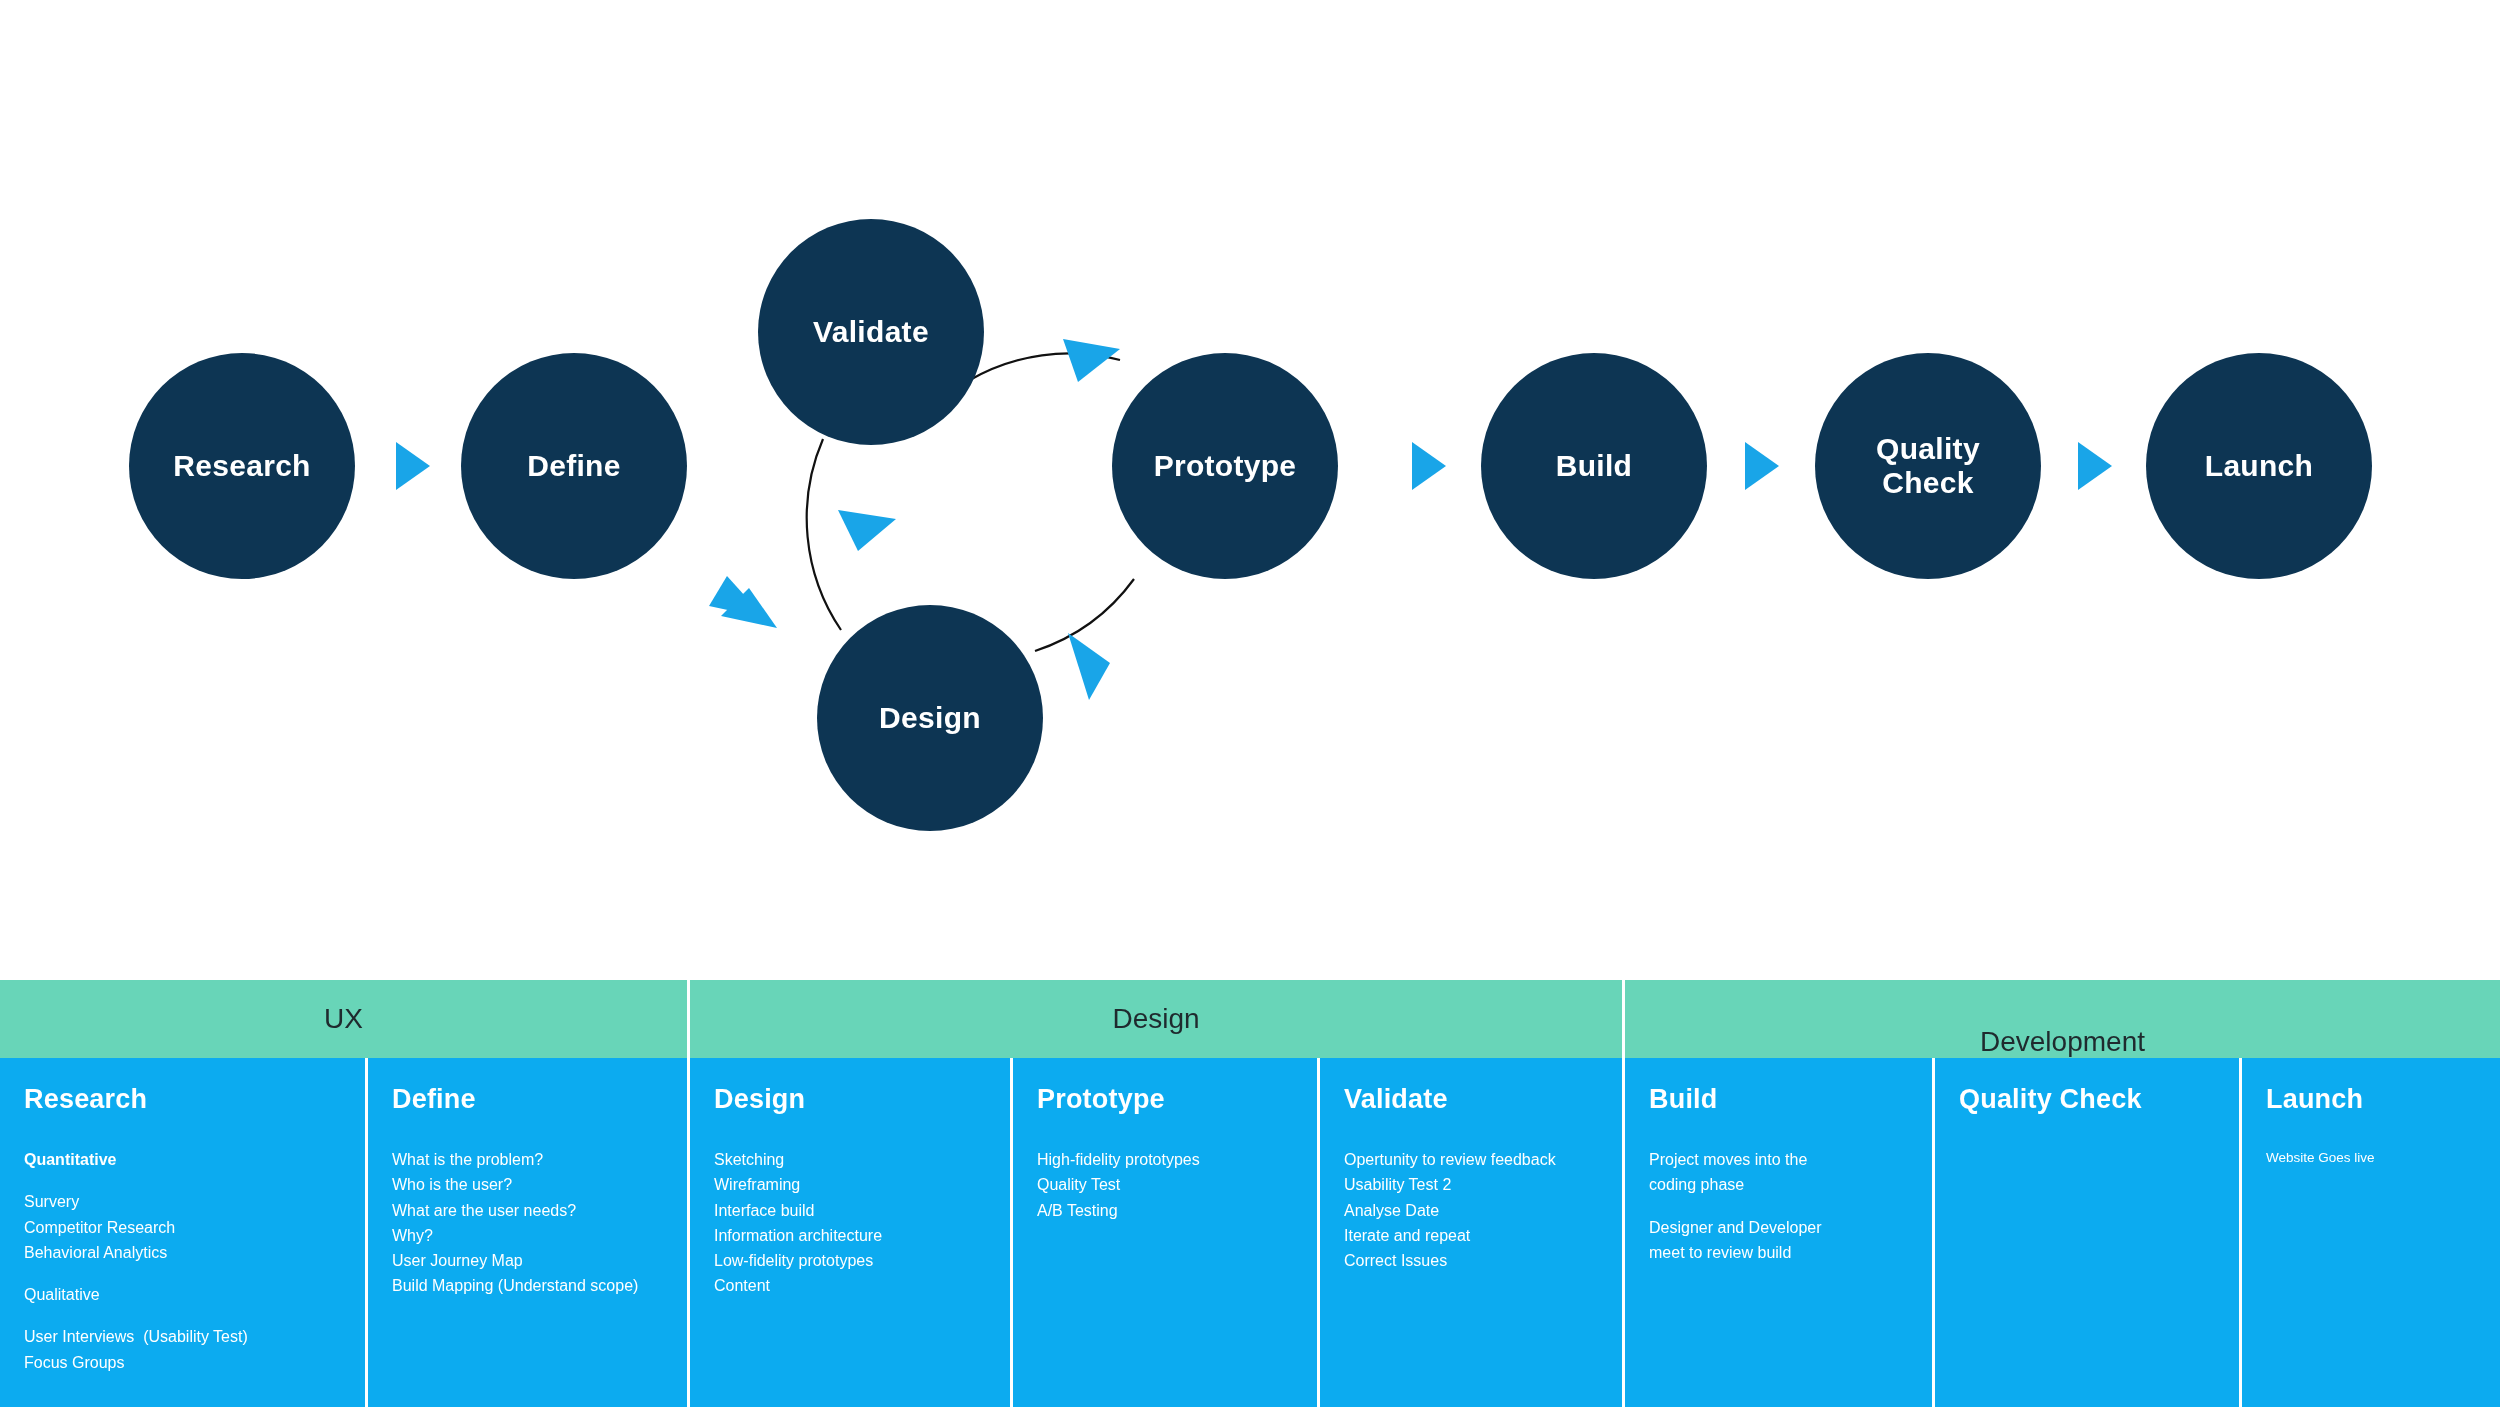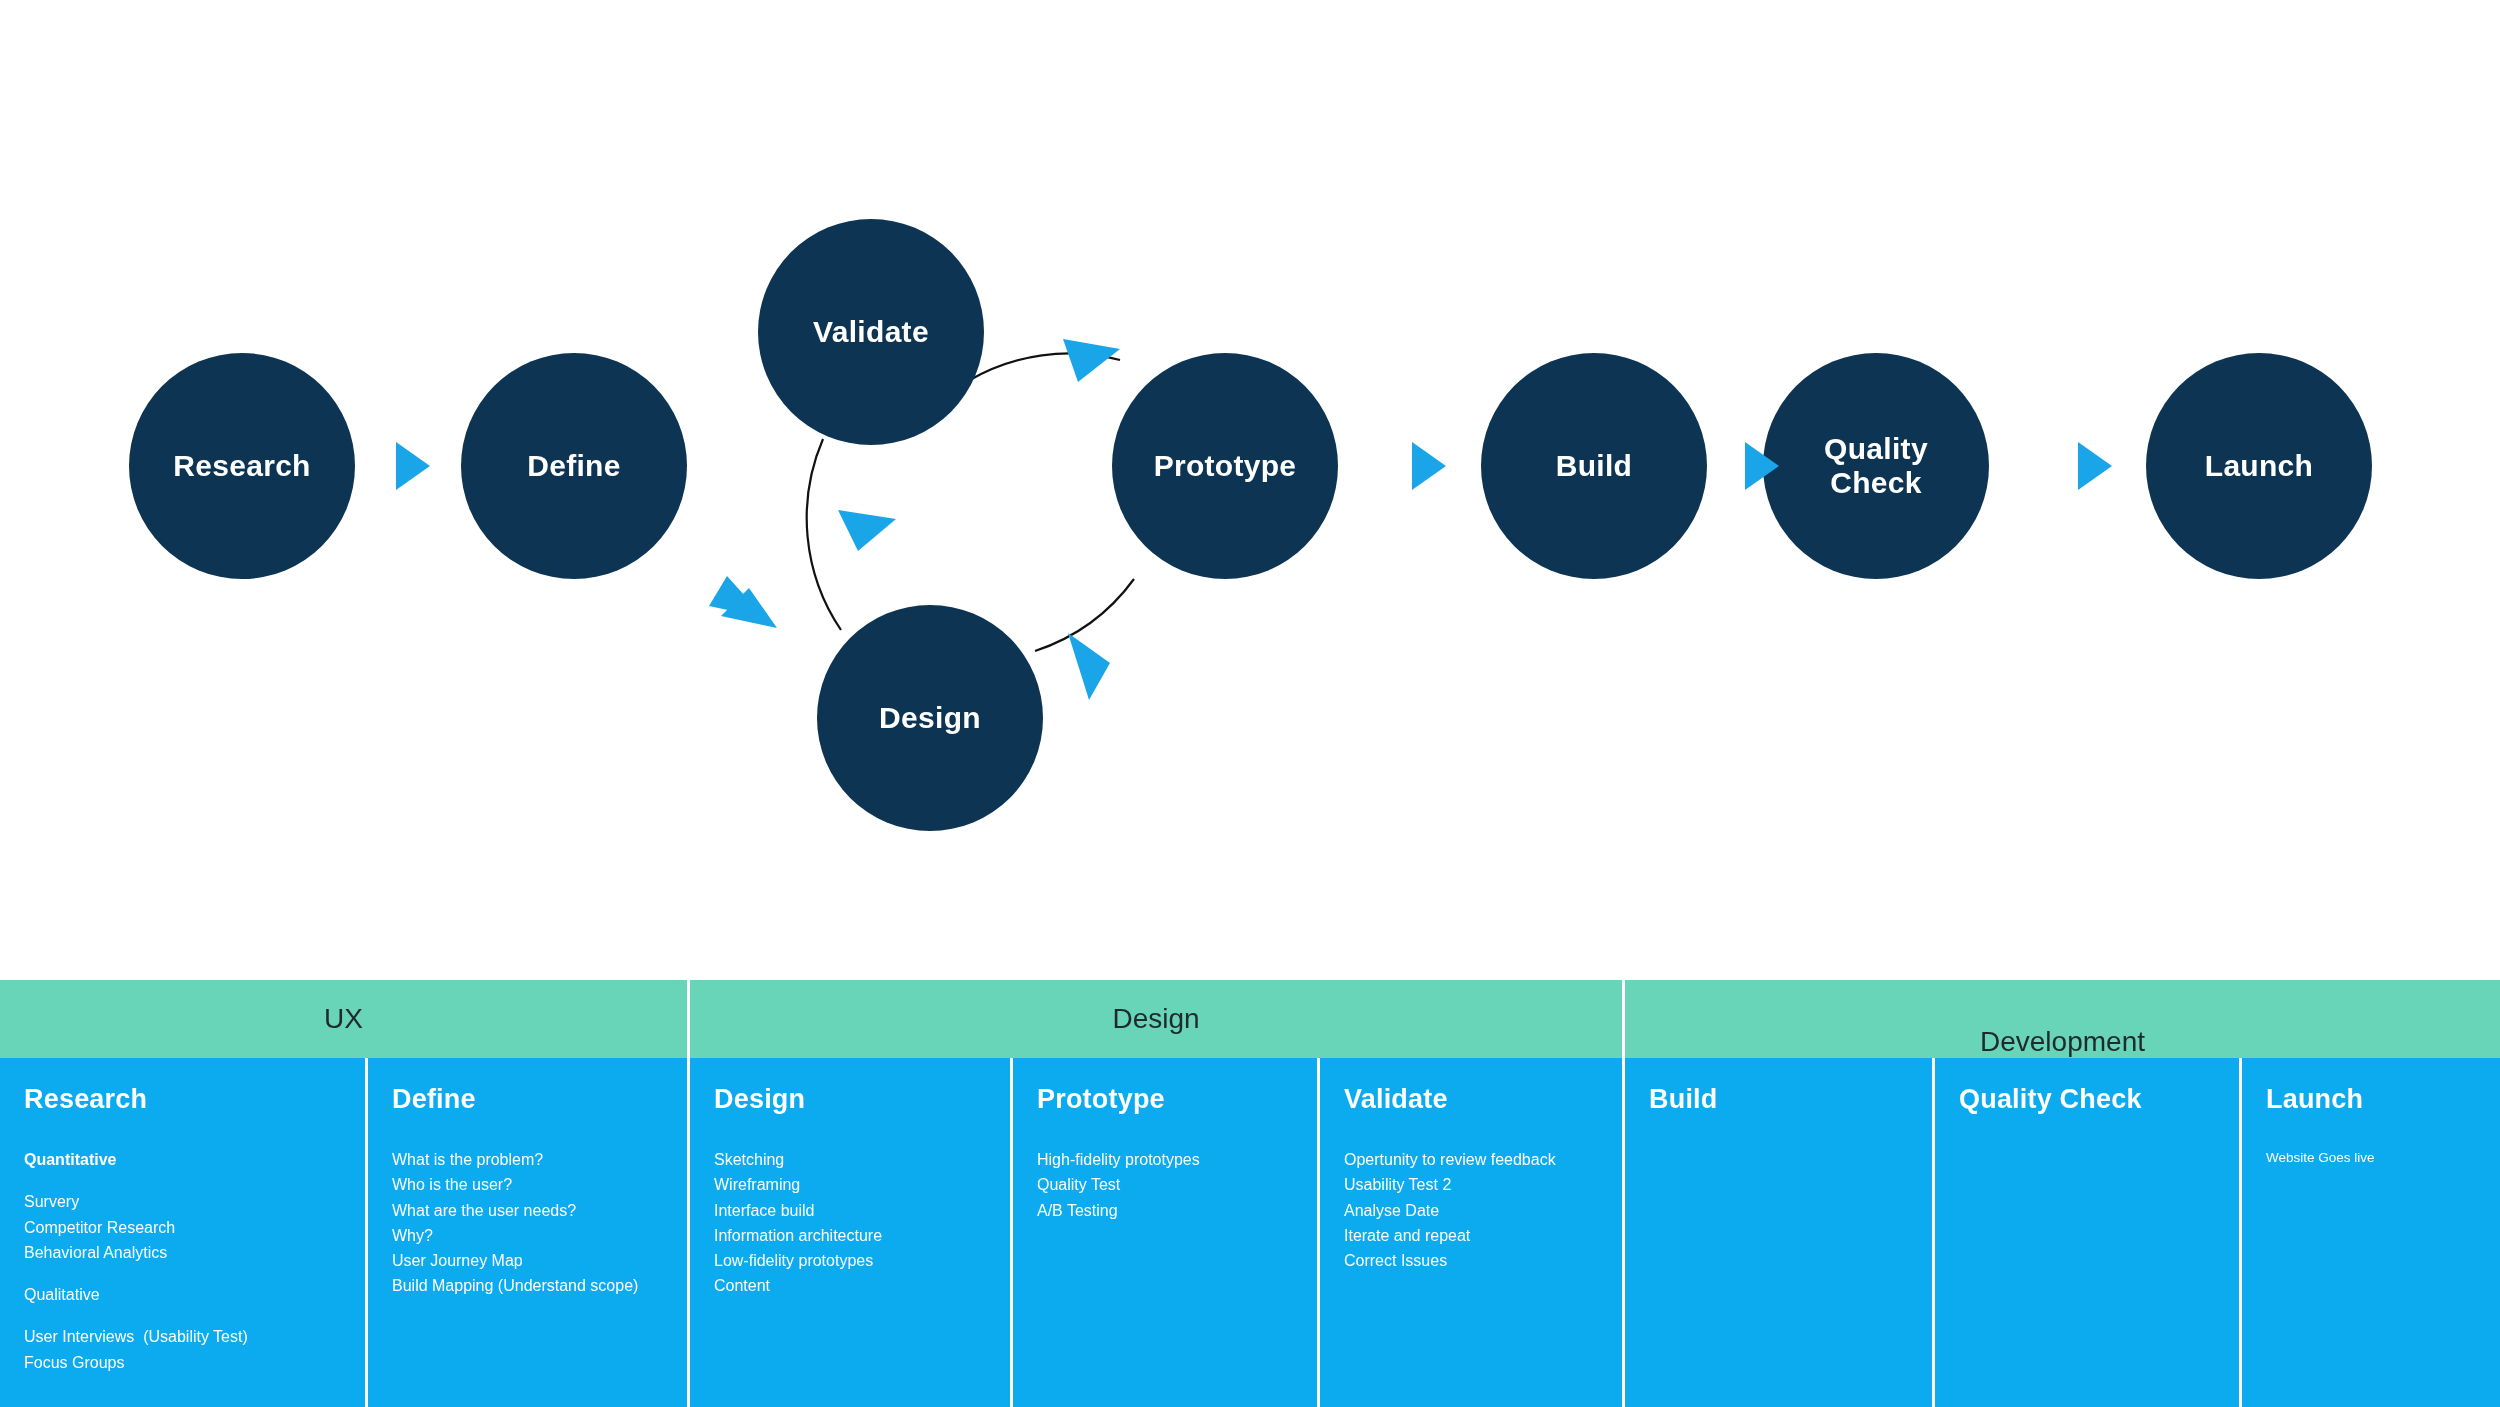--- a/index.html
+++ b/index.html
@@ -93,21 +93,21 @@
   </div>
 
   <div class="node-circle" style="left:817px;top:605px;width:226px;height:226px;">
     <span class="node-label">Design</span>
   </div>
 
   <div class="node-circle" style="left:1481px;top:353px;width:226px;height:226px;">
     <span class="node-label">Build</span>
   </div>
 
-  <div class="node-circle" style="left:1763px;top:353px;width:226px;height:226px;">
+  <div class="node-circle" style="left:1815px;top:353px;width:226px;height:226px;">
     <span class="node-label">Quality
 Check</span>
   </div>
 
   <div class="node-circle" style="left:2146px;top:353px;width:226px;height:226px;">
     <span class="node-label">Launch</span>
   </div>
 
   <div class="tri-arrow" style="left:396px;top:442px;"></div>
   <div class="tri-arrow" style="left:1412px;top:442px;"></div>
@@ -203,20 +203,27 @@
           <div class="line">Analyse Date</div>
           <div class="line">Iterate and repeat</div>
           <div class="line">Correct Issues</div>
         </div>
       </div>
     </div>
 
     <div class="col" style="width:310px;">
       <div class="col-inner">
         <div class="col-title">Build</div>
+        <div class="col-body">
+          <div class="line">Project moves into the</div>
+          <div class="line">coding phase</div>
+          <div class="gap"></div>
+          <div class="line">Designer and Developer</div>
+          <div class="line">meet to review build</div>
+        </div>
       </div>
     </div>
 
     <div class="col" style="width:307px;">
       <div class="col-inner">
         <div class="col-title">Quality Check</div>
       </div>
     </div>
 
     <div class="col" style="width:258px;">

